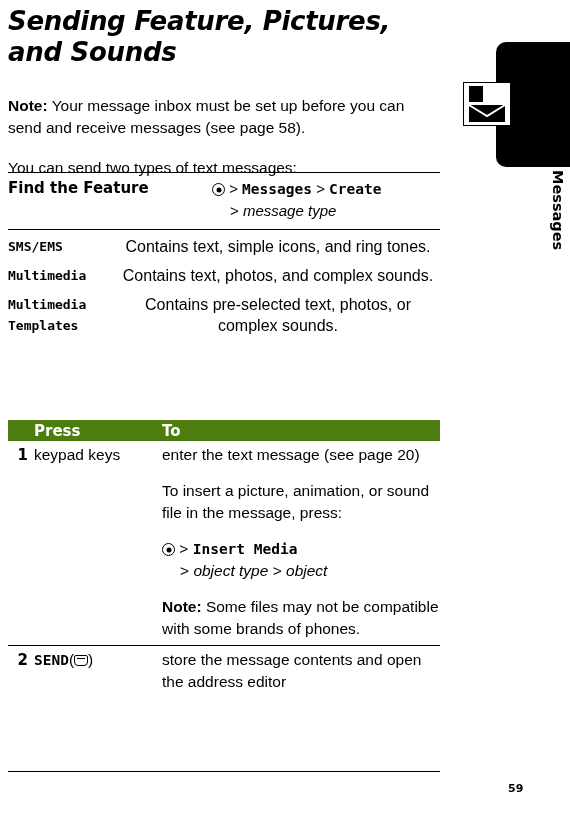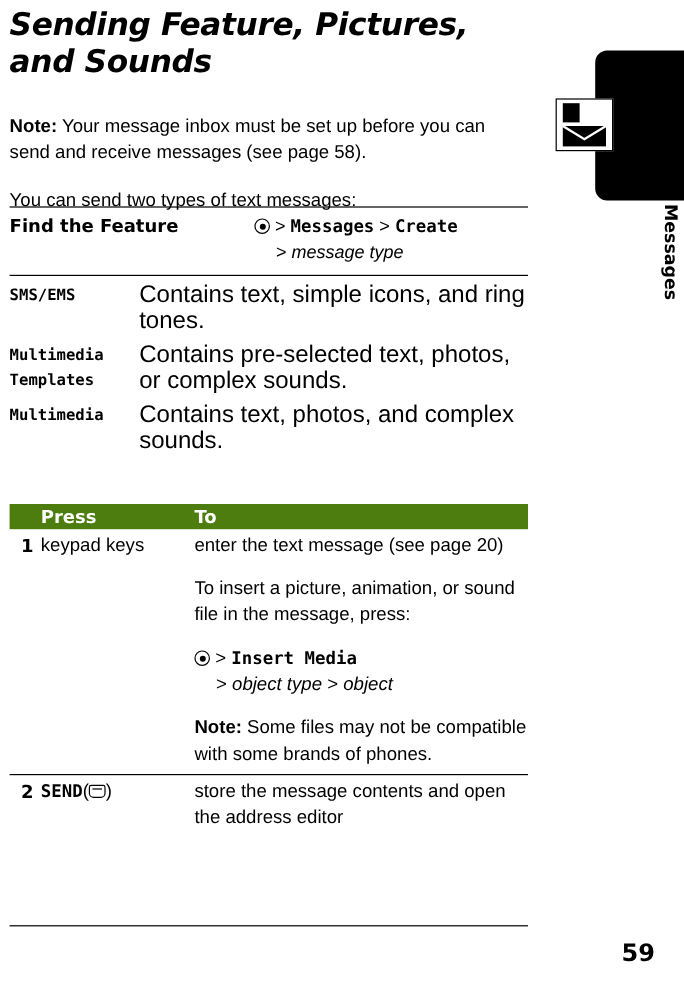--- a/index.html
+++ b/index.html
@@ -155,23 +155,24 @@
   .mt-term {
     width: 100px;
     flex: 0 0 100px;
     font-family: "DejaVu Sans Mono", monospace;
     font-weight: bold;
     font-size: 13px;
     line-height: 21px;
   }
   .mt-def {
     flex: 1;
-    font-size: 20px;
+    font-size: 16px;
     line-height: 21px;
     padding-left: 8px;
+    text-align: center;
   }
 
   
   .steps {
     position: absolute;
     left: 8px;
     top: 420px;
     width: 432px;
   }
   .steps-head {
@@ -248,22 +249,21 @@
     width: 432px;
     height: 1px;
     background: #000000;
   }
   .page-num {
     position: absolute;
     left: 508px;
     top: 782px;
     font-family: "DejaVu Sans", sans-serif;
     font-weight: bold;
-    font-size: 20px;
-    margin-left: 10px;
+    font-size: 11px;
   }
 </style>
 </head>
 <body>
 
 <div class="page-title">Sending Feature, Pictures, and Sounds</div>
 
 <div class="tab-block"></div>
 <div class="tab-icon">
   <svg width="46" height="42" viewBox="0 0 46 42">
@@ -298,26 +298,26 @@
   </div>
   <div class="fff-rule-bot"></div>
 </div>
 
 <div class="mtypes">
   <div class="mt-row">
     <div class="mt-term">SMS/EMS</div>
     <div class="mt-def">Contains text, simple icons, and ring tones.</div>
   </div>
   <div class="mt-row">
+    <div class="mt-term">Multimedia</div>
+    <div class="mt-def">Contains text, photos, and complex sounds.</div>
+  </div>
+  <div class="mt-row">
     <div class="mt-term">Multimedia Templates</div>
     <div class="mt-def">Contains pre-selected text, photos, or complex sounds.</div>
-  </div>
-  <div class="mt-row">
-    <div class="mt-term">Multimedia</div>
-    <div class="mt-def">Contains text, photos, and complex sounds.</div>
   </div>
 </div>
 
 <div class="steps">
   <div class="steps-head">
     <div class="col-num"></div>
     <div class="col-press">Press</div>
     <div class="col-to">To</div>
   </div>
 

